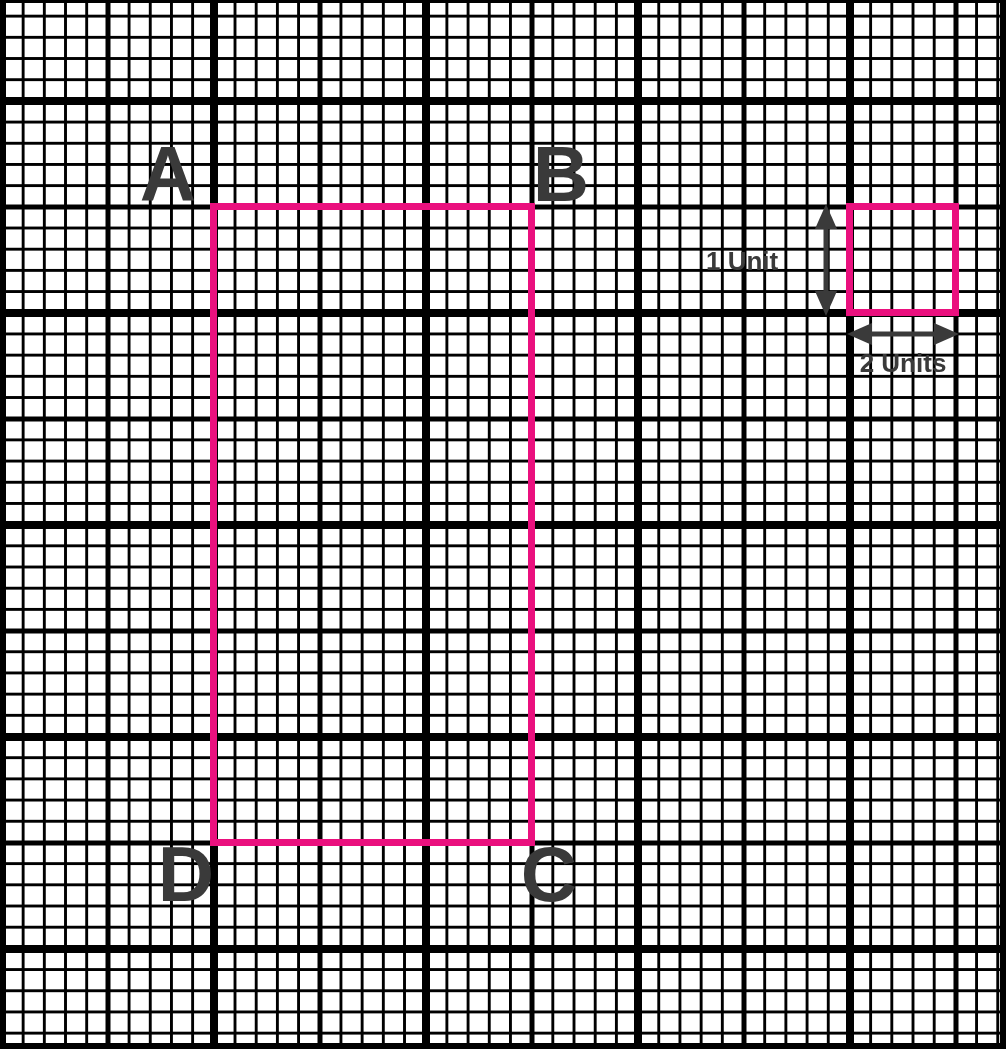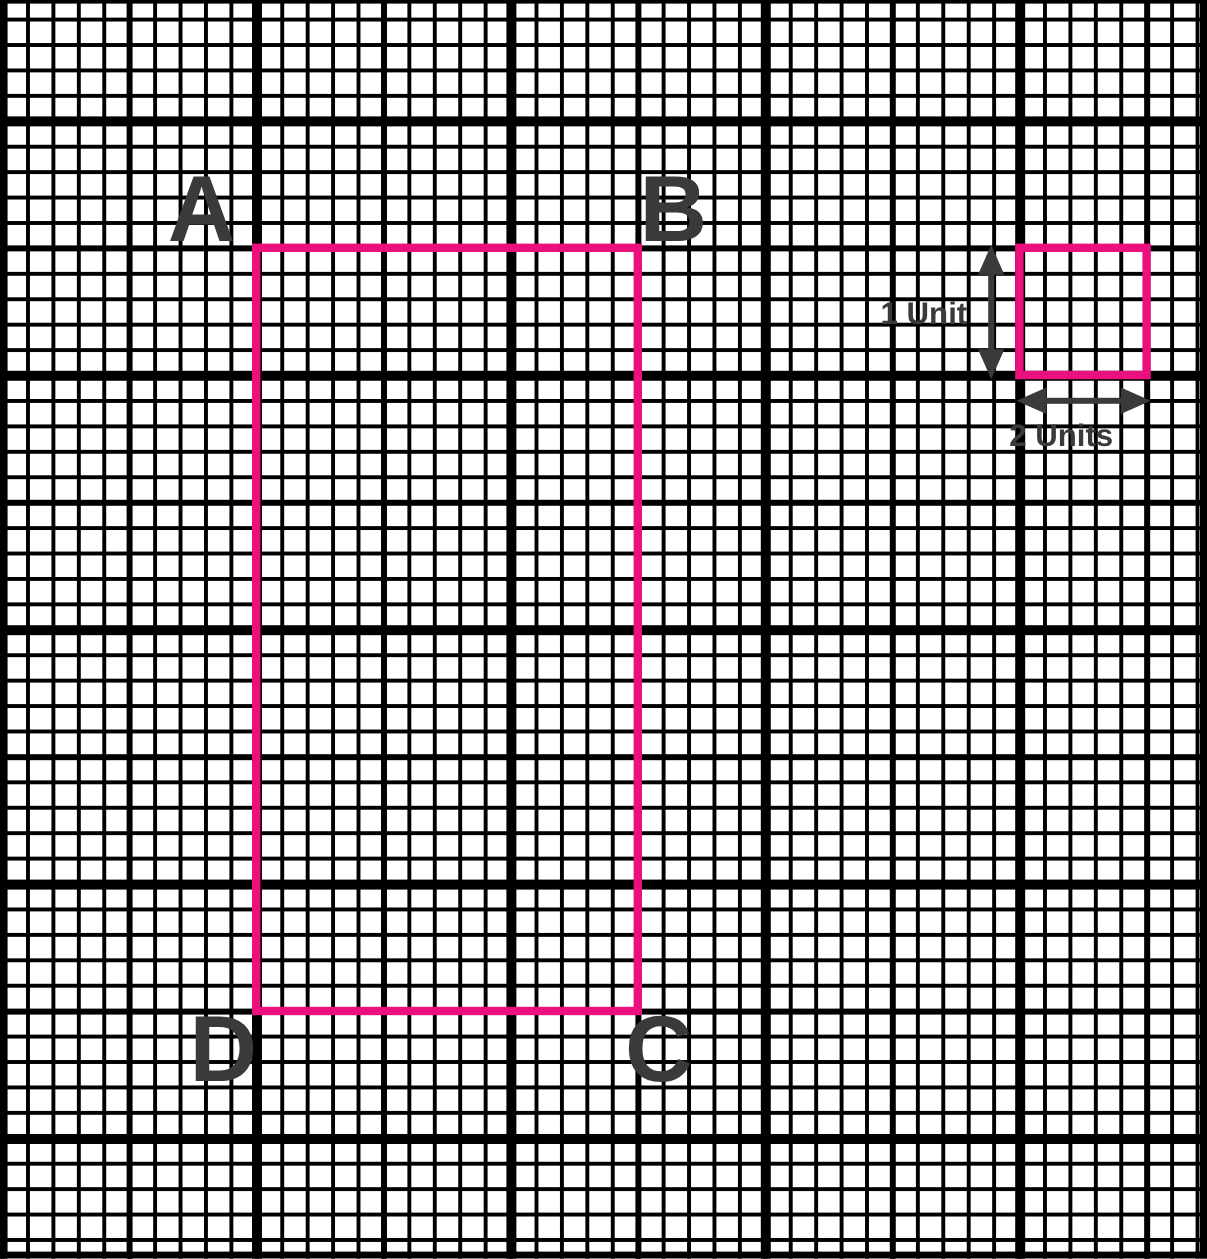--- a/index.html
+++ b/index.html
@@ -67,22 +67,22 @@
 
   .arrow{position:absolute;}
   .arrow *{fill:var(--ink);}
   .v-arrow{left:811px;top:204px;}
   .h-arrow{left:847px;top:319px;}
 
   .scale-label{
     position:absolute;font-size:26px;font-weight:bold;color:var(--ink);
     white-space:nowrap;line-height:28px;
   }
-  .v-label{left:706px;top:247px;width:100px;text-align:right;}
-  .h-label{left:841px;top:349px;width:124px;}
+  .v-label{left:706px;top:247px;width:100px;text-align:left;}
+  .h-label{left:841px;top:349px;width:124px;text-align:center;}
 </style>
 </head>
 <body>
 
 <div class="sheet">
 
   <div class="rect-abcd"></div>
 
   <div class="corner corner-a">A</div>
   <div class="corner corner-b">B</div>

